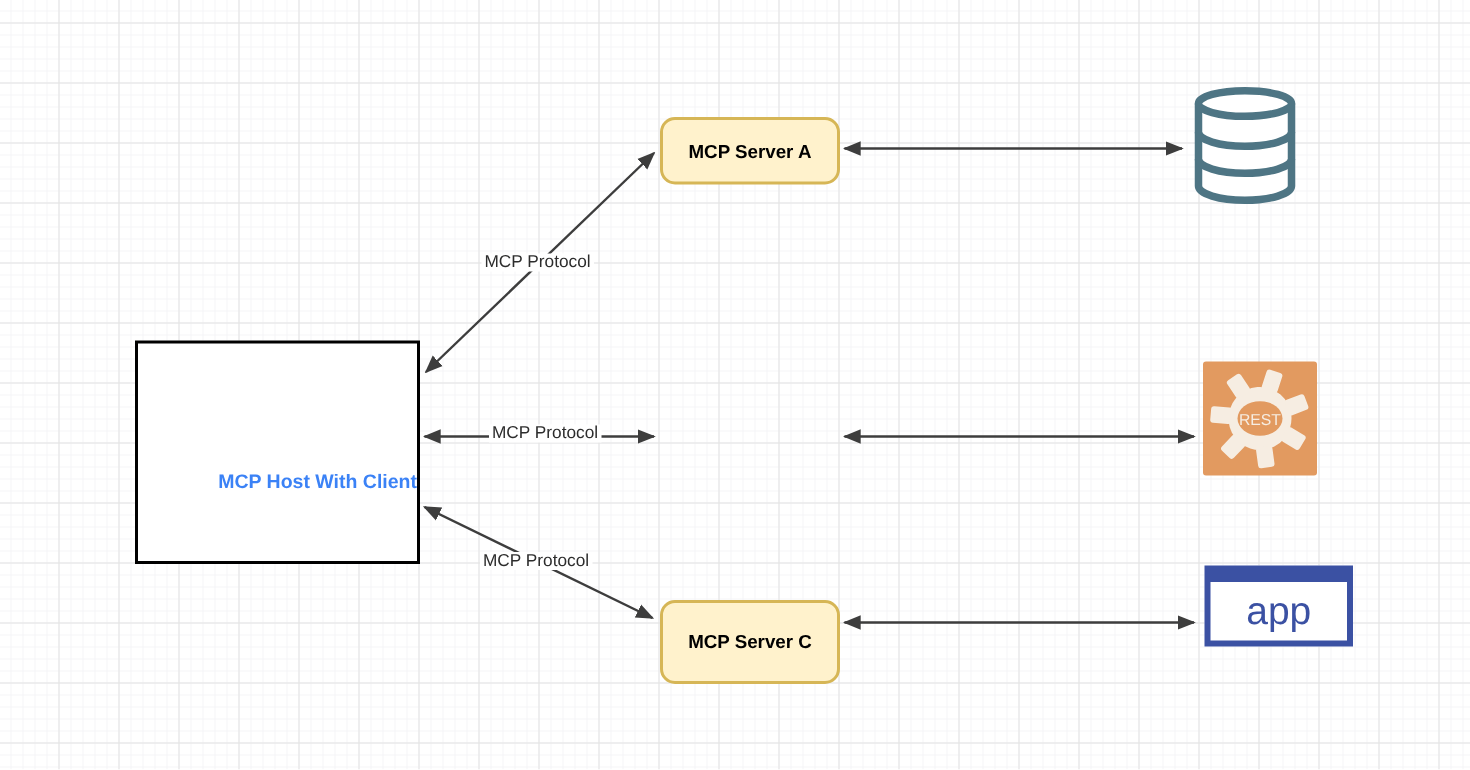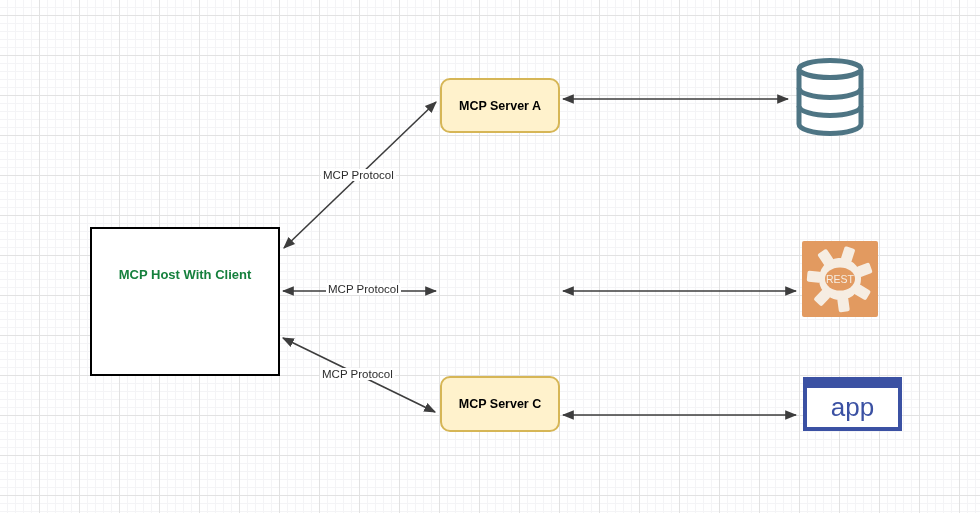--- a/index.html
+++ b/index.html
@@ -10,32 +10,32 @@
       linear-gradient(90deg,#e2e2e2 1px, transparent 1px),
       linear-gradient(#f4f4f6 1px, transparent 1px),
       linear-gradient(90deg,#f4f4f6 1px, transparent 1px);
     background-size:40px 40px,40px 40px,8px 8px,8px 8px;
     background-position:0 15px,-1px 0,0 -1px,-1px 0;
   }
   .edges{position:absolute;left:0;top:0;pointer-events:none;}
   .node{position:absolute;box-sizing:border-box;display:flex;align-items:center;justify-content:center;}
   .host{
     left:90px;top:227px;width:190px;height:149px;background:#ffffff;border:2px solid #000;
-    flex-direction:column;justify-content:space-between;color:#15803d;
+    flex-direction:row;justify-content:flex-end;color:#3b82f6;
   }
   .host-title{margin-top:38px;font-weight:bold;font-size:13px;text-align:center;}
   .host-list{margin:10px 0 0 0;padding:0 0 0 58px;font-size:12.5px;line-height:15.5px;}
   .host-list li{margin:0;padding-left:2px;}
   .server{
     width:120px;height:56px;background:#FFF2CC;border:2px solid #D6B656;border-radius:10px;
     font-weight:bold;font-size:12.5px;color:#000;text-align:center;
   }
-  .server-a{left:440px;top:78px;height:55px;}
+  .server-a{left:440px;top:78px;height:45px;}
   .server-b{left:440px;top:248px;}
-  .server-c{left:440px;top:376px;text-align:center;}
+  .server-c{left:440px;top:400px;text-align:center;}
   .edge-label{
     position:absolute;background:#ffffff;color:#2d2d2d;font-size:11.5px;
     padding:0 2px;white-space:nowrap;
   }
   .lbl-a{left:321px;top:169px;}
   .lbl-b{left:326px;top:283px;}
   .lbl-c{left:320px;top:368px;}
   .db-icon{left:794px;top:58px;width:72px;height:78px;}
   .rest-icon{left:802px;top:241px;width:76px;height:76px;background:#E29A60;border-radius:2px;}
   .app-icon{

